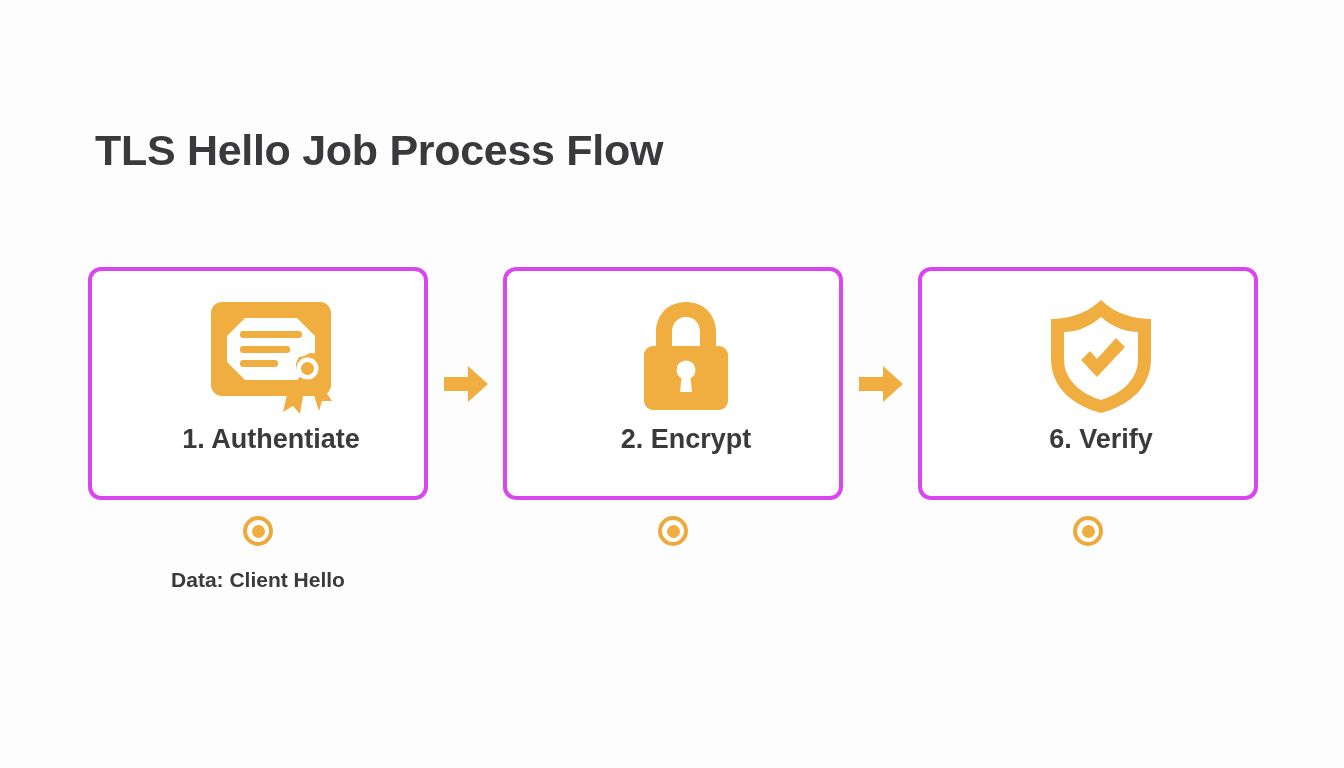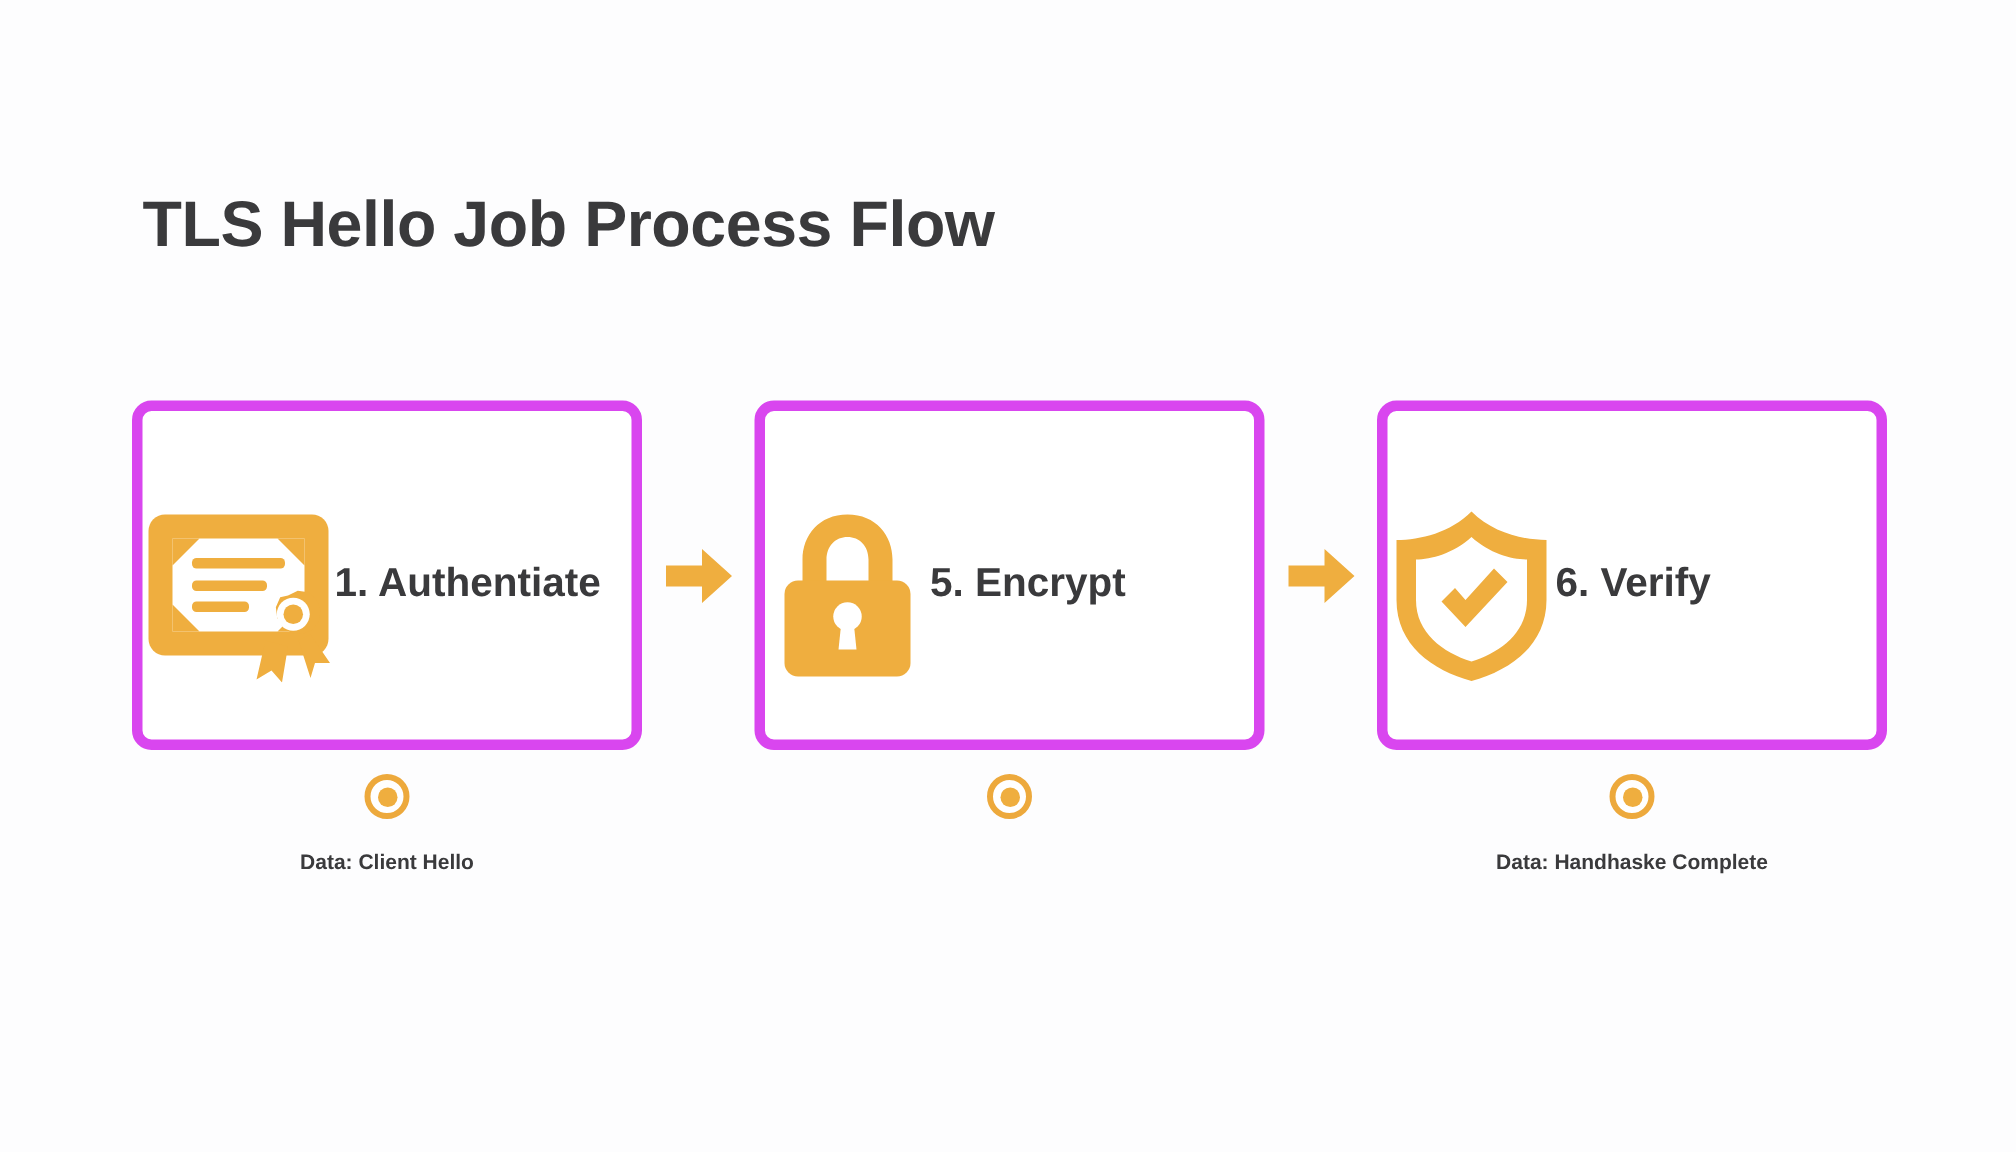--- a/index.html
+++ b/index.html
@@ -42,27 +42,28 @@
     width: 340px;
     display: flex;
     flex-direction: column;
     align-items: center;
   }
 
   .card {
     width: 340px;
     height: 233px;
     box-sizing: border-box;
-    border: 7px solid #d946ef;
+    border: 4px solid #d946ef;
     border-radius: 13px;
     background: #ffffff;
     display: flex;
-    flex-direction: row;
+    flex-direction: column;
     align-items: center;
     justify-content: flex-start;
+    padding-left: 26px;
   }
 
   .card-icon {
     margin-top: 26px;
     height: 118px;
     display: flex;
     align-items: center;
     justify-content: center;
   }
 
@@ -93,21 +94,21 @@
     height: 13px;
     border-radius: 50%;
     background: #efae3f;
   }
 
   
   .caption {
     margin-top: 17px;
     width: 230px;
     text-align: center;
-    font-size: 14px;
+    font-size: 21px;
     font-weight: bold;
     color: #3a3a3c;
     line-height: 1.58;
   }
 
   
   .arrow {
     width: 75px;
     height: 233px;
     display: flex;
@@ -176,21 +177,21 @@
           <path d="M55 4 C36 4 25 18 25 34 V54 H41 V34
                    C41 25 47 19 55 19 C63 19 69 25 69 34 V54 H85 V34
                    C85 18 74 4 55 4 Z" fill="#efae3f"></path>
 
           <rect x="13" y="48" width="84" height="64" rx="9" ry="9" fill="#efae3f"></rect>
 
           <circle cx="55" cy="72" r="9.5" fill="#ffffff"></circle>
           <path d="M51 75 L59 75 L61 94 L49 94 Z" fill="#ffffff"></path>
         </svg>
       </div>
-      <div class="card-label">5. Encrypt</div>
+      <div class="card-label">2. Encrypt</div>
     </div>
     <div class="ring">
       <div class="ring-dot"></div>
     </div>
   </div>
 
   <div class="arrow">
     <svg width="48" height="44" viewBox="0 0 48 44">
       <path d="M2 15 H26 V4 L46 22 L26 40 V29 H2 Z" fill="#efae3f"></path>
     </svg>
@@ -205,16 +206,15 @@
           <path d="M56 20 C44 31 29 35 19 35 V62 C19 84 37 97 56 103
                    C75 97 93 84 93 62 V35 C83 35 68 31 56 20 Z" fill="#ffffff"></path>
           <path d="M36 63 L45 54 L52 62 L71 41 L80 50 L52 80 Z" fill="#efae3f"></path>
         </svg>
       </div>
       <div class="card-label">6. Verify</div>
     </div>
     <div class="ring">
       <div class="ring-dot"></div>
     </div>
-    <div class="caption">Data: Handhaske Complete</div>
   </div>
 
 </div>
 
 </body></html>

